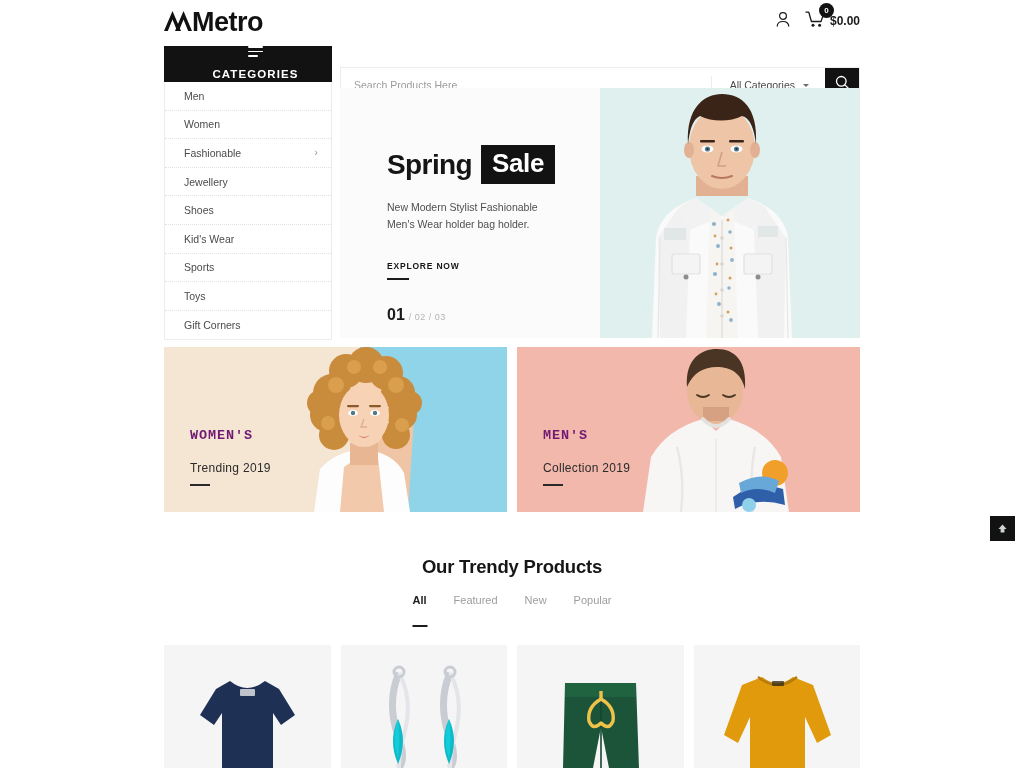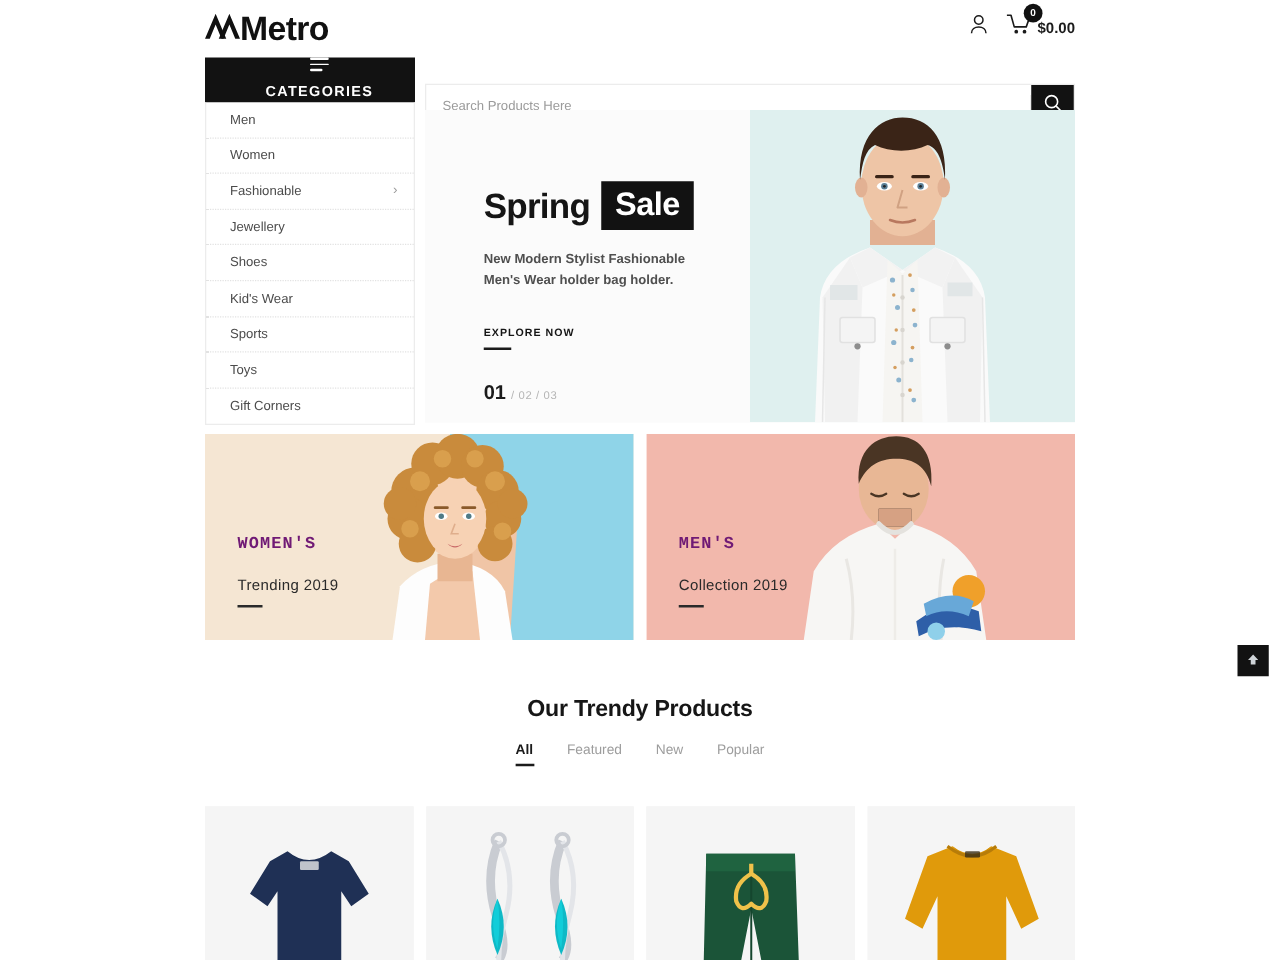--- a/index.html
+++ b/index.html
@@ -107,21 +107,21 @@
   .hero-left { width: 260px; position: relative; background: #fbfbfb; }
   .hero-inner { position: absolute; left: 47px; top: 57px; }
   .hero-title { display: flex; align-items: center; gap: 9px; }
   .hero-title-a { font-size: 28px; font-weight: 700; color: #151515; letter-spacing: -0.6px; }
   .hero-title-b {
     font-size: 26px; font-weight: 700; color: #fff; background: #121212;
     padding: 3px 11px 5px 11px; letter-spacing: -0.4px;
   }
   .hero-desc {
     margin-top: 15px; font-size: 10.5px; color: #4f4f4f;
-    line-height: 1.65; max-width: 180px; font-weight: bold;
+    line-height: 1.65; max-width: 180px;
   }
   .hero-cta { margin-top: 27px; cursor: pointer; }
   .hero-cta-label { font-size: 8.5px; font-weight: 700; letter-spacing: 0.8px; color: #151515; }
   .hero-cta-rule { width: 22px; height: 2px; background: #1b1b1b; margin-top: 7px; }
   .hero-pager { margin-top: 26px; display: flex; align-items: baseline; gap: 4px; }
   .pg-active { font-size: 16px; font-weight: 700; color: #1b1b1b; }
   .pg-rest { font-size: 9px; color: #b5b5b5; letter-spacing: 0.5px; }
 
   .hero-right { width: 260px; position: relative; overflow: hidden; }
 
@@ -135,21 +135,21 @@
 
   
   .section-title {
     position: absolute; left: 0; top: 556px; width: 1024px; text-align: center;
     font-size: 18.5px; font-weight: 700; color: #161616; letter-spacing: -0.2px;
   }
   .tabs {
     position: absolute; left: 0; top: 594px; width: 1024px;
     display: flex; justify-content: center; gap: 27px;
   }
-  .tab { font-size: 11px; color: #9d9d9d; cursor: pointer; position: relative; padding-bottom: 7px; }
+  .tab { font-size: 11px; color: #9d9d9d; cursor: pointer; position: relative; padding-bottom: 21px; }
   .tab.active { color: #1b1b1b; font-weight: 600; }
   .tab.active::after {
     content: ""; position: absolute; left: 50%; transform: translateX(-50%);
     bottom: 0; width: 15px; height: 2px; background: #1b1b1b;
   }
   .products {
     position: absolute; left: 164px; top: 645px; width: 696px; height: 123px;
     display: flex; gap: 10px;
   }
   .product {
@@ -239,20 +239,24 @@
       </div>
       <div class="cat-item">
         <span>Gift Corners</span>
       </div>
     </div>
   </div>
 
   <div class="searchbar">
     <input class="search-input" type="text" placeholder="Search Products Here" style="">
     <div class="search-divider"></div>
+    <div class="search-select">
+      <span>All Categories</span>
+      <i class="caret"></i>
+    </div>
     <div class="search-btn">
       <span>
         <svg width="15" height="15" viewBox="0 0 15 15">
           <circle cx="6.3" cy="6.3" r="4.8" fill="none" stroke="#fff" stroke-width="1.3"></circle>
           <line x1="9.9" y1="9.9" x2="14" y2="14" stroke="#fff" stroke-width="1.3"></line>
         </svg>
       </span>
     </div>
   </div>
 

